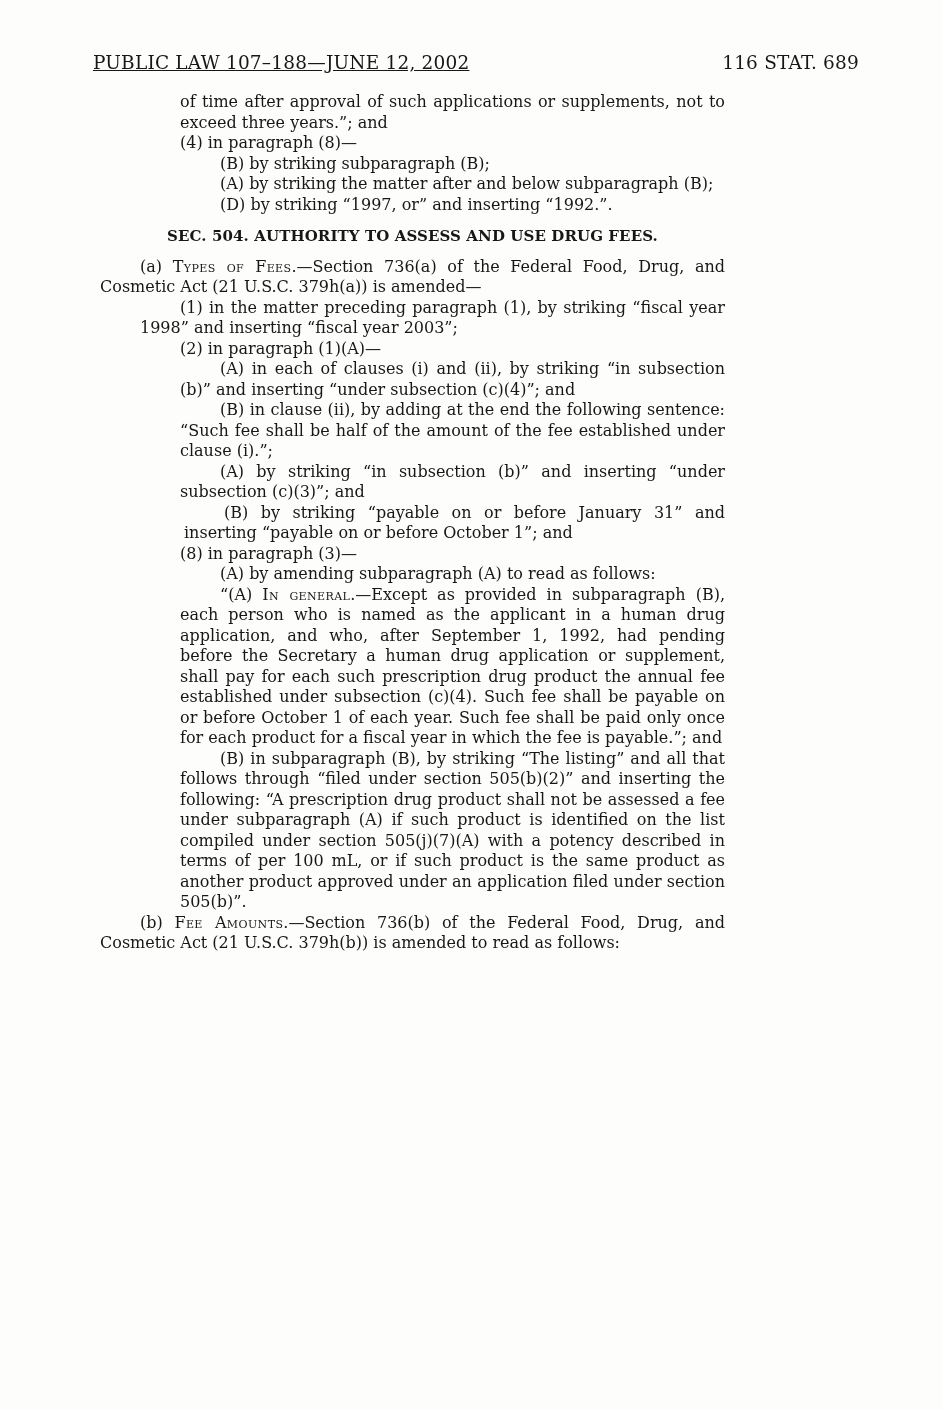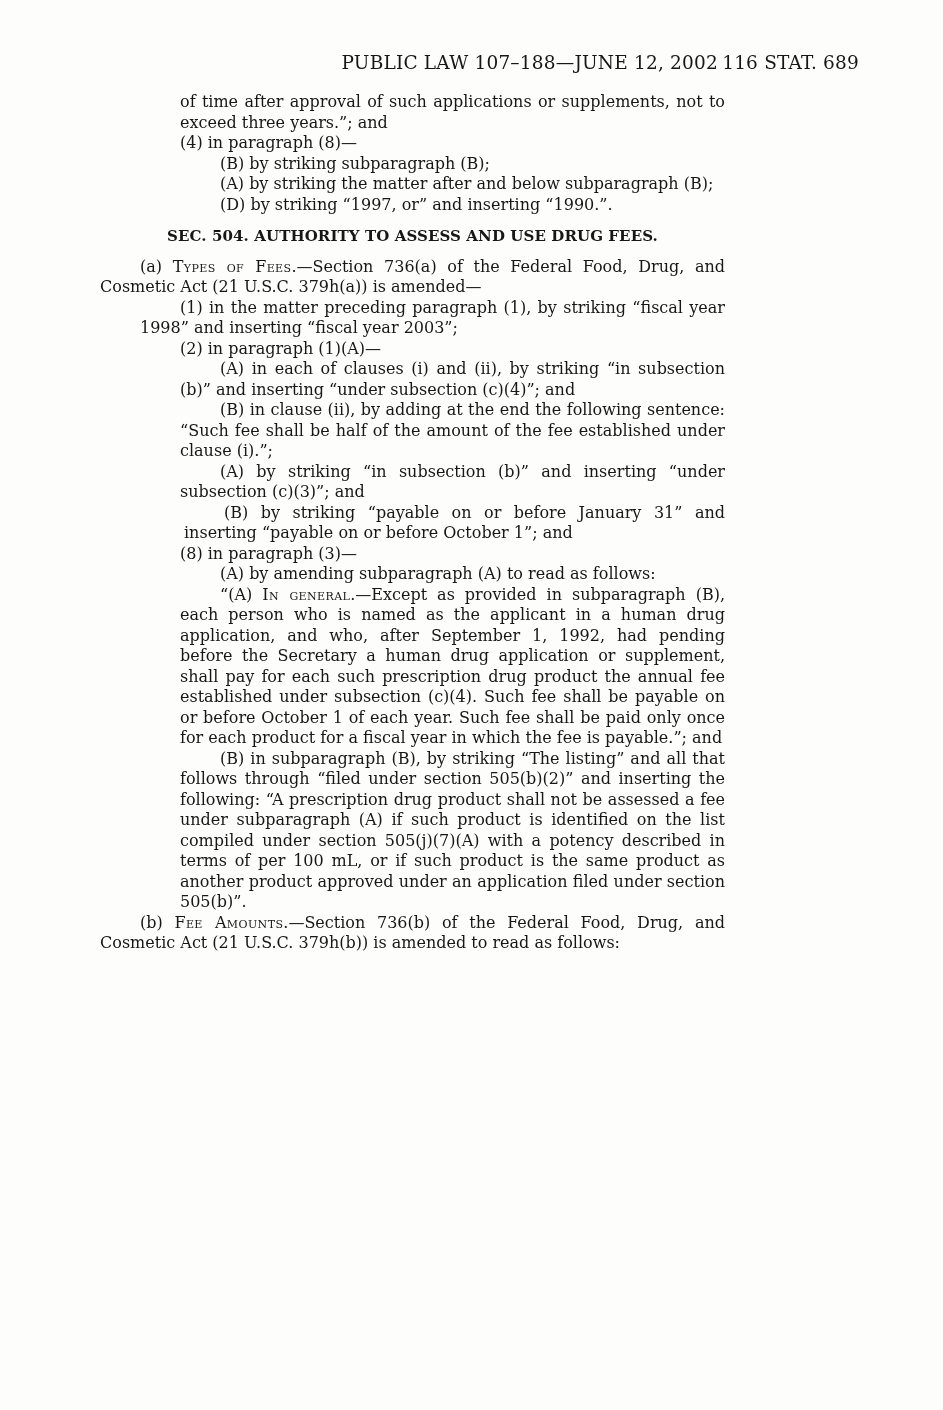--- a/index.html
+++ b/index.html
@@ -10,24 +10,25 @@
     background: #fdfdfb;
     font-family: "DejaVu Serif", "Liberation Serif", serif;
     color: #171717;
     overflow: hidden;
   }
   .header-law {
     position: absolute;
     left: 93px;
     top: 52px;
     width: 625px;
-    text-align: right;
+    text-align: left;
     font-size: 18.5px;
     letter-spacing: 0.2px;
     white-space: nowrap;
+    text-decoration: underline;
   }
   .header-stat {
     position: absolute;
     right: 84px;
     top: 52px;
     font-size: 18.5px;
     letter-spacing: 0.2px;
     white-space: nowrap;
   }
   .doc-body {
@@ -58,21 +59,21 @@
 <body>
 
 <div class="page">
   <div class="header-law">PUBLIC LAW 107–188—JUNE 12, 2002</div>
   <div class="header-stat">116 STAT. 689</div>
   <div class="doc-body">
       <p class="para" style="margin-left: 80px; text-indent: 0px;"><span>of time after approval of such applications or supplements, not to exceed three years.”; and</span></p>
       <p class="para" style="margin-left: 40px; text-indent: 40px;"><span>(4) in paragraph (8)—</span></p>
       <p class="para" style="margin-left: 80px; text-indent: 40px;"><span>(B) by striking subparagraph (B);</span></p>
       <p class="para" style="margin-left: 80px; text-indent: 40px;"><span>(A) by striking the matter after and below subparagraph (B);</span></p>
-      <p class="para" style="margin-left: 80px; text-indent: 40px;"><span>(D) by striking “1997, or” and inserting “1990.”.</span></p>
+      <p class="para" style="margin-left: 80px; text-indent: 40px;"><span>(D) by striking “1997, or” and inserting “1992.”.</span></p>
       <h2 class="sec-heading">SEC. 504. AUTHORITY TO ASSESS AND USE DRUG FEES.</h2>
       <p class="para" style="margin-left: 0px; text-indent: 40px;"><span>(a) </span><span class="sc">Types of Fees</span><span>.—Section 736(a) of the Federal Food, Drug, and Cosmetic Act (21 U.S.C. 379h(a)) is amended—</span></p>
       <p class="para" style="margin-left: 40px; text-indent: 40px;"><span>(1) in the matter preceding paragraph (1), by striking “fiscal year 1998” and inserting “fiscal year 2003”;</span></p>
       <p class="para" style="margin-left: 40px; text-indent: 40px;"><span>(2) in paragraph (1)(A)—</span></p>
       <p class="para" style="margin-left: 80px; text-indent: 40px;"><span>(A) in each of clauses (i) and (ii), by striking “in subsection (b)” and inserting “under subsection (c)(4)”; and</span></p>
       <p class="para" style="margin-left: 80px; text-indent: 40px;"><span>(B) in clause (ii), by adding at the end the following sentence: “Such fee shall be half of the amount of the fee established under clause (i).”;</span></p>
       <p class="para" style="margin-left: 80px; text-indent: 40px;"><span>(A) by striking “in subsection (b)” and inserting “under subsection (c)(3)”; and</span></p>
       <p class="para" style="margin-left: 84px; text-indent: 40px;"><span>(B) by striking “payable on or before January 31” and inserting “payable on or before October 1”; and</span></p>
       <p class="para" style="margin-left: 40px; text-indent: 40px;"><span>(8) in paragraph (3)—</span></p>
       <p class="para" style="margin-left: 80px; text-indent: 40px;"><span>(A) by amending subparagraph (A) to read as follows:</span></p>

